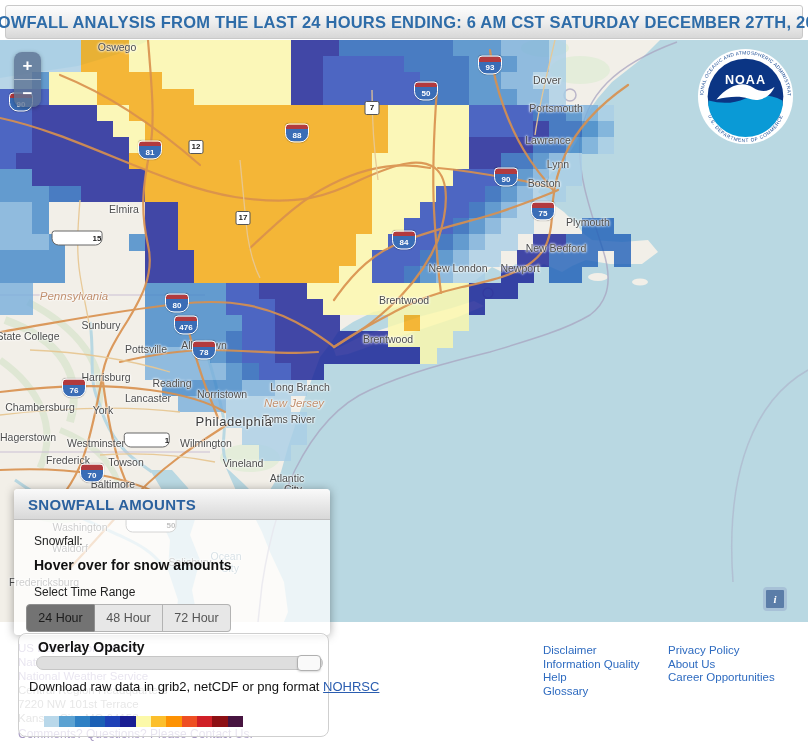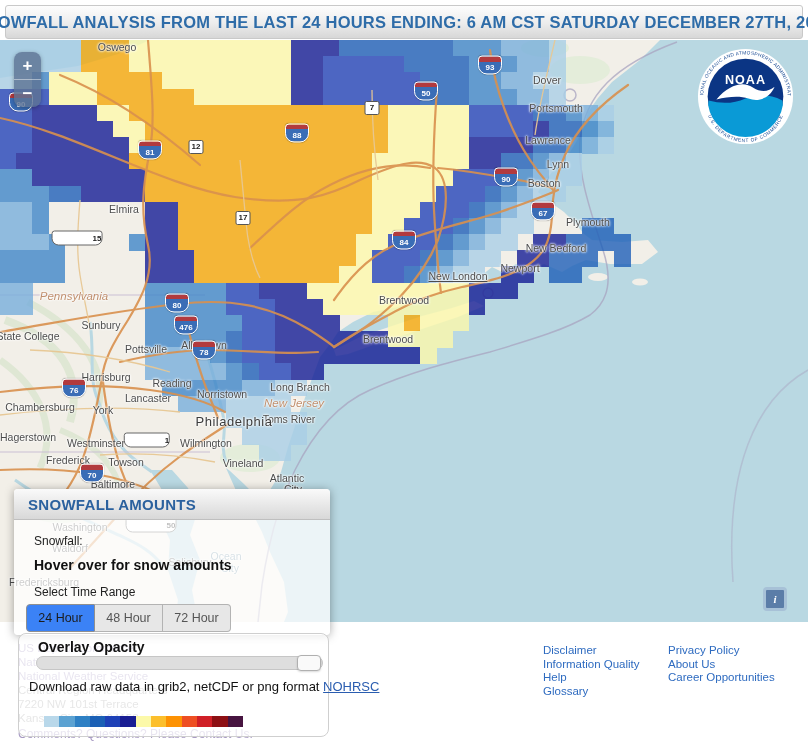--- a/index.html
+++ b/index.html
@@ -41,21 +41,21 @@
   .panel1 .phead span{color:#2b619e;font-weight:bold;font-size:15px;letter-spacing:.3px;}
   .p1row{padding-left:20px;color:#222;}
   .lab-snowfall{margin-top:14px;font-size:12px;}
   .lab-hover{margin-top:9px;font-size:14px;font-weight:bold;color:#111;}
   .lab-range{margin-top:12px;font-size:12px;}
   .btngroup{display:flex;margin:5px 0 0 12px;}
   .tbtn{width:67px;height:26px;font-size:12.5px;display:flex;align-items:center;justify-content:center;
     background:#e7e7e7;color:#555;border:1px solid #b3b3b3;border-left:none;cursor:pointer;}
   .tbtn:first-child{border-left:1px solid #8f8f8f;border-radius:4px 0 0 4px;}
   .tbtn:last-child{border-radius:0 4px 4px 0;}
-  .tbtn.active{background:#3b82f6;color:#1c1c1c;border-color:#8f8f8f;}
+  .tbtn.active{background:#737373;color:#1c1c1c;border-color:#8f8f8f;}
   .panel2{position:absolute;left:18px;top:633px;width:311px;height:104px;background:rgba(255,255,255,.74);
     border:1px solid #cfcfcf;border-radius:8px;z-index:6;box-sizing:border-box;}
   .lab-opacity{margin:5px 0 0 19px;font-size:14px;font-weight:bold;color:#111;}
   .slider{position:absolute;left:17px;top:22px;width:285px;height:12px;background:#dedede;
     border:1px solid #c6c6c6;border-radius:7px;cursor:pointer;}
   .slider .handle{position:absolute;right:1px;top:-2px;width:22px;height:14px;background:#fafafa;
     border:1px solid #b0b0b0;border-radius:4px;box-shadow:0 1px 2px rgba(0,0,0,.15);}
   .dlrow{position:absolute;left:10px;top:45px;font-size:13px;color:#111;white-space:nowrap;}
   .dlrow a{color:#2a5db0;text-decoration:underline;cursor:pointer;margin-top:10px;}
   .cbar{position:absolute;left:25px;top:82px;display:flex;}
@@ -808,21 +808,21 @@
   <div class="lbl-layer" id="labels">
       <div class="city" style="left: 117px; top: 7px;">Oswego</div>
       <div class="city" style="left: 547px; top: 40px;">Dover</div>
       <div class="city" style="left: 556px; top: 68px;">Portsmouth</div>
       <div class="city" style="left: 548px; top: 100px;">Lawrence</div>
       <div class="city" style="left: 558px; top: 124px;">Lynn</div>
       <div class="city" style="left: 544px; top: 143px;">Boston</div>
       <div class="city" style="left: 574px; top: 182px; padding-left: 28px;">Plymouth</div>
       <div class="city" style="left: 556px; top: 208px;">New Bedford</div>
       <div class="city" style="left: 520px; top: 228px;">Newport</div>
-      <div class="city" style="left: 458px; top: 236px; text-decoration: underline;">New London</div>
+      <div class="city" style="left: 458px; top: 228px;">New London</div>
       <div class="city" style="left: 404px; top: 260px;">Brentwood</div>
       <div class="city" style="left: 388px; top: 299px;">Brentwood</div>
       <div class="city" style="left: 300px; top: 347px;">Long Branch</div>
       <div class="city" style="left: 289px; top: 379px;">Toms River</div>
       <div class="city big" style="left: 234px; top: 381px;">Philadelphia</div>
       <div class="city" style="left: 222px; top: 354px;">Norristown</div>
       <div class="city" style="left: 172px; top: 343px;">Reading</div>
       <div class="city" style="left: 148px; top: 358px;">Lancaster</div>
       <div class="city" style="left: 106px; top: 337px;">Harrisburg</div>
       <div class="city" style="left: 101px; top: 285px;">Sunbury</div>
@@ -849,21 +849,21 @@
       <div class="city water" style="left: 230px; top: 528px;">City</div>
       <div class="city state" style="left: 74px; top: 256px;">Pennsylvania</div>
       <div class="city state" style="left: 294px; top: 363px;">New Jersey</div>
       <div class="sh i" style="left: 21px; top: 62px;">90</div>
       <div class="sh i" style="left: 150px; top: 110px;">81</div>
       <div class="sh i" style="left: 297px; top: 93px;">88</div>
       <div class="sh i" style="left: 426px; top: 51px;">50</div>
       <div class="sh i" style="left: 490px; top: 25px;">93</div>
       <div class="sh i" style="left: 506px; top: 137px;">90</div>
       <div class="sh i" style="left: 404px; top: 200px;">84</div>
-      <div class="sh i" style="left: 543px; top: 171px;">67</div>
+      <div class="sh i" style="left: 543px; top: 171px;">75</div>
       <div class="sh i" style="left: 177px; top: 263px;">80</div>
       <div class="sh i" style="left: 186px; top: 285px;">476</div>
       <div class="sh i" style="left: 204px; top: 310px;">78</div>
       <div class="sh i" style="left: 74px; top: 348px;">76</div>
       <div class="sh i" style="left: 92px; top: 433px;">70</div>
       <div class="sh u" style="left: 77px; top: 198px;">15</div>
       <div class="sh u" style="left: 147px; top: 400px;">1</div>
       <div class="sh u" style="left: 151px; top: 485px;">50</div>
       <div class="sh s" style="left: 196px; top: 107px;">12</div>
       <div class="sh s" style="left: 243px; top: 178px;">17</div>

